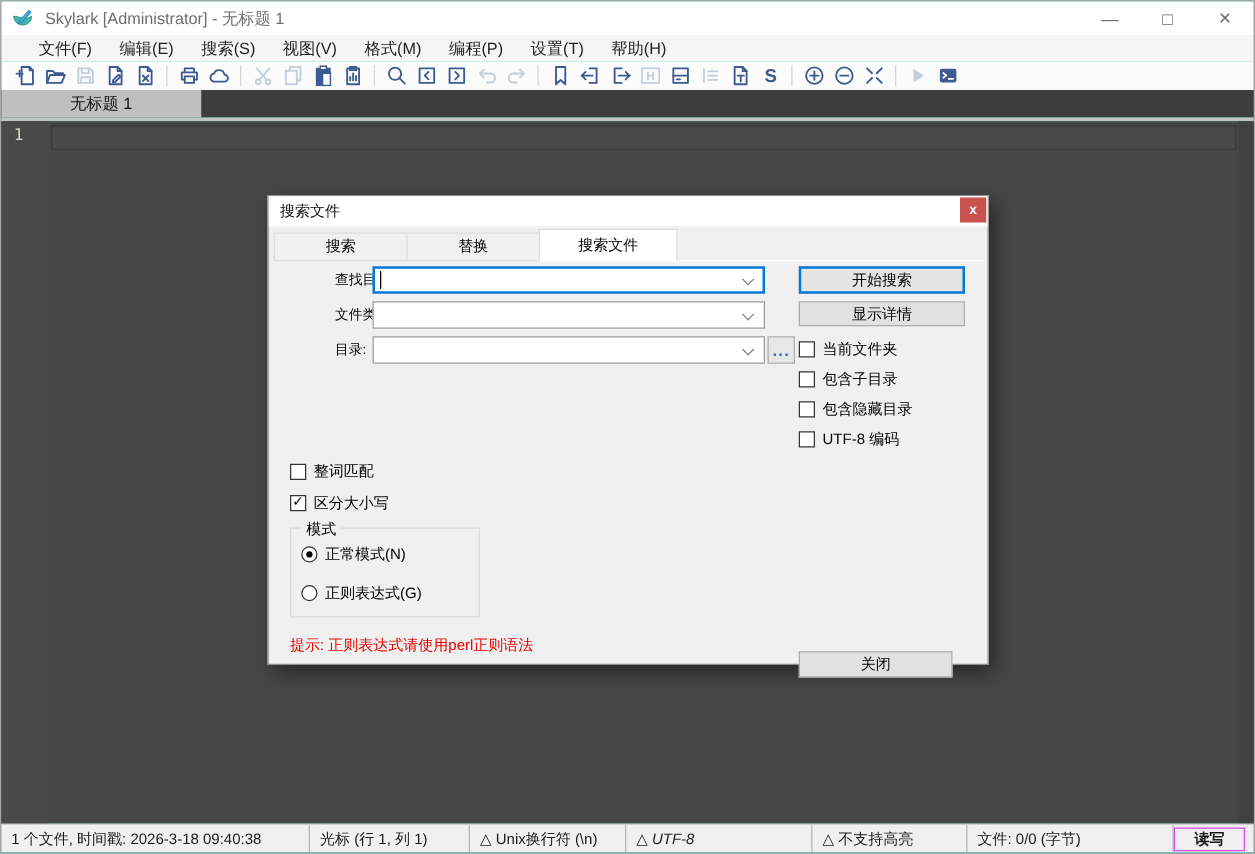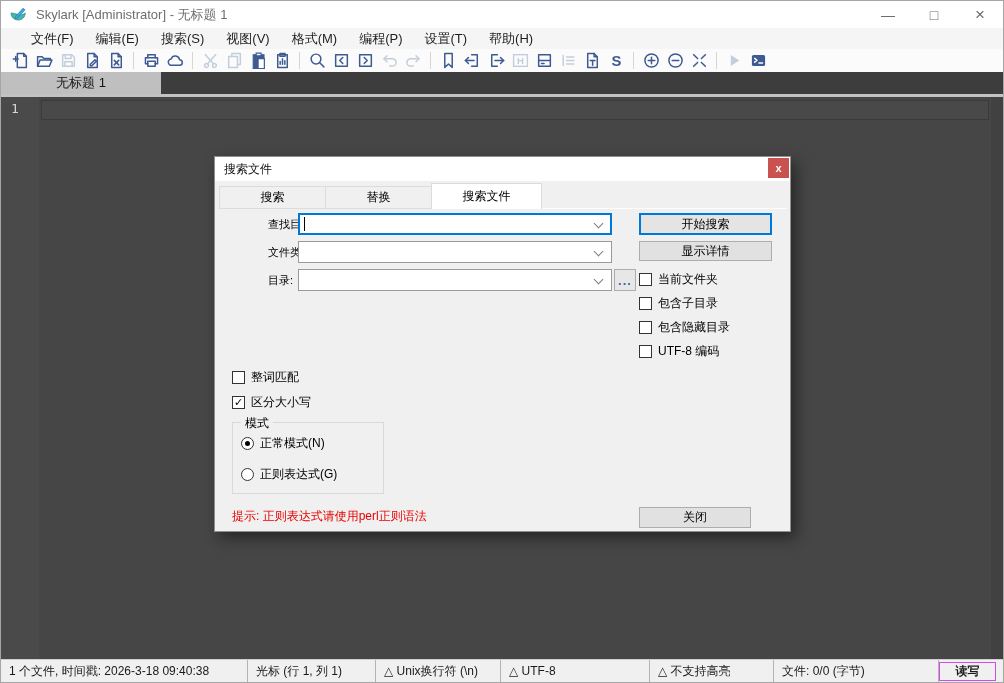--- a/index.html
+++ b/index.html
@@ -382,26 +382,26 @@
             <span>正常模式(N)</span>
           </label>
           <label class="radio" style="left: 8px; top: 44px; position: absolute;">
             <span class="rcirc"></span>
             <span>正则表达式(G)</span>
           </label>
         </div>
     </div>
 
     <div class="hint">提示: 正则表达式请使用perl正则语法</div>
-    <button class="btn" style="left:424px; top:350px; width:112px; height:21px;font-family:Liberation Mono, monospace;">关闭</button>
+    <button class="btn" style="left:424px; top:364px; width:123px; height:21px;font-family:Liberation Mono, monospace;">关闭</button>
   </div>
 
   <div class="statusbar" id="statusbar">
       <div class="sb-seg" style="width: 247px;">1 个文件, 时间戳: 2026-3-18 09:40:38</div>
       <div class="sb-seg" style="width: 128px;">光标 (行 1, 列 1)</div>
       <div class="sb-seg" style="width: 125px;">△ Unix换行符 (\n)</div>
-      <div class="sb-seg" style="width: 149px;">△ UTF-8</div>
+      <div class="sb-seg" style="width: 149px; font-style: italic;">△ UTF-8</div>
       <div class="sb-seg" style="width: 124px;">△ 不支持高亮</div>
       <div class="sb-seg sb-fill">文件: 0/0 (字节)</div>
       <div class="sb-btn">读写</div>
     </div>
 
 </div>
 
 </body></html>

